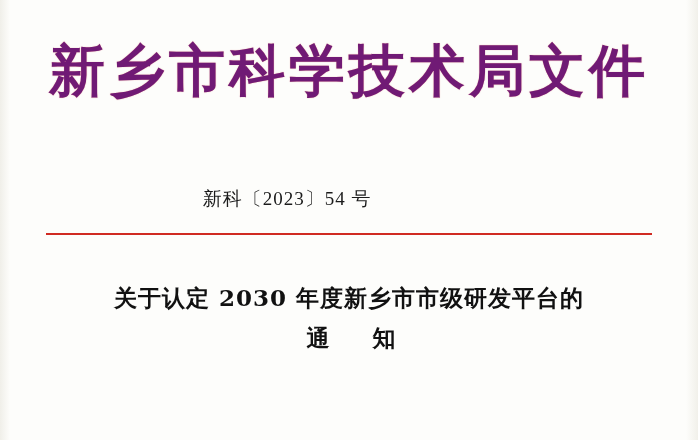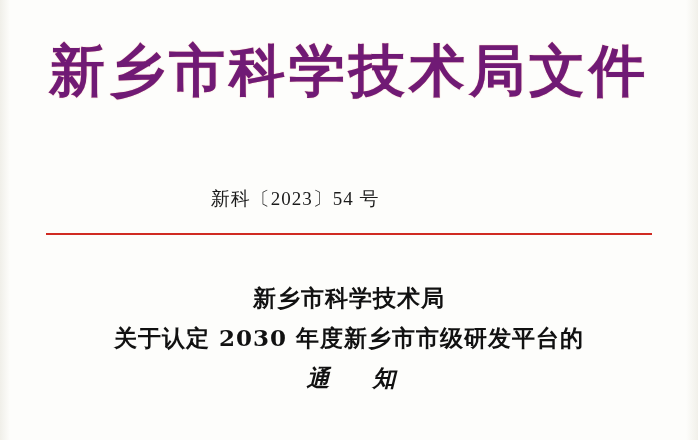--- a/index.html
+++ b/index.html
@@ -58,21 +58,20 @@
     position: absolute;
     top: 186px;
     left: 0;
     width: 574px;
     text-align: center;
     color: #1b1b1b;
     font-family: "Liberation Serif", serif;
     font-size: 19px;
     letter-spacing: 1px;
     white-space: nowrap;
-    padding-left: 8px;
   }
 
   .red-rule {
     position: absolute;
     top: 233px;
     left: 46px;
     width: 606px;
     height: 2px;
     background: #d02a22;
   }
@@ -90,33 +89,31 @@
     line-height: 40px;
     letter-spacing: 1px;
   }
   .title-line {
     display: block;
     white-space: nowrap;
   }
   .title-line.last {
     letter-spacing: 10px;
     padding-left: 14px;
-    font-style: italic;
   }
 </style>
 </head>
 <body>
 
 <div class="page">
 
   <div class="masthead">新乡市科学技术局文件</div>
 
   <div class="doc-number">新科〔2023〕54 号</div>
 
   <div class="red-rule"></div>
 
   <div class="title-block">
-    <span class="title-line">新乡市科学技术局</span>
     <span class="title-line">关于认定 2030 年度新乡市市级研发平台的</span>
     <span class="title-line last">通　知</span>
   </div>
 
 </div>
 
 </body></html>

